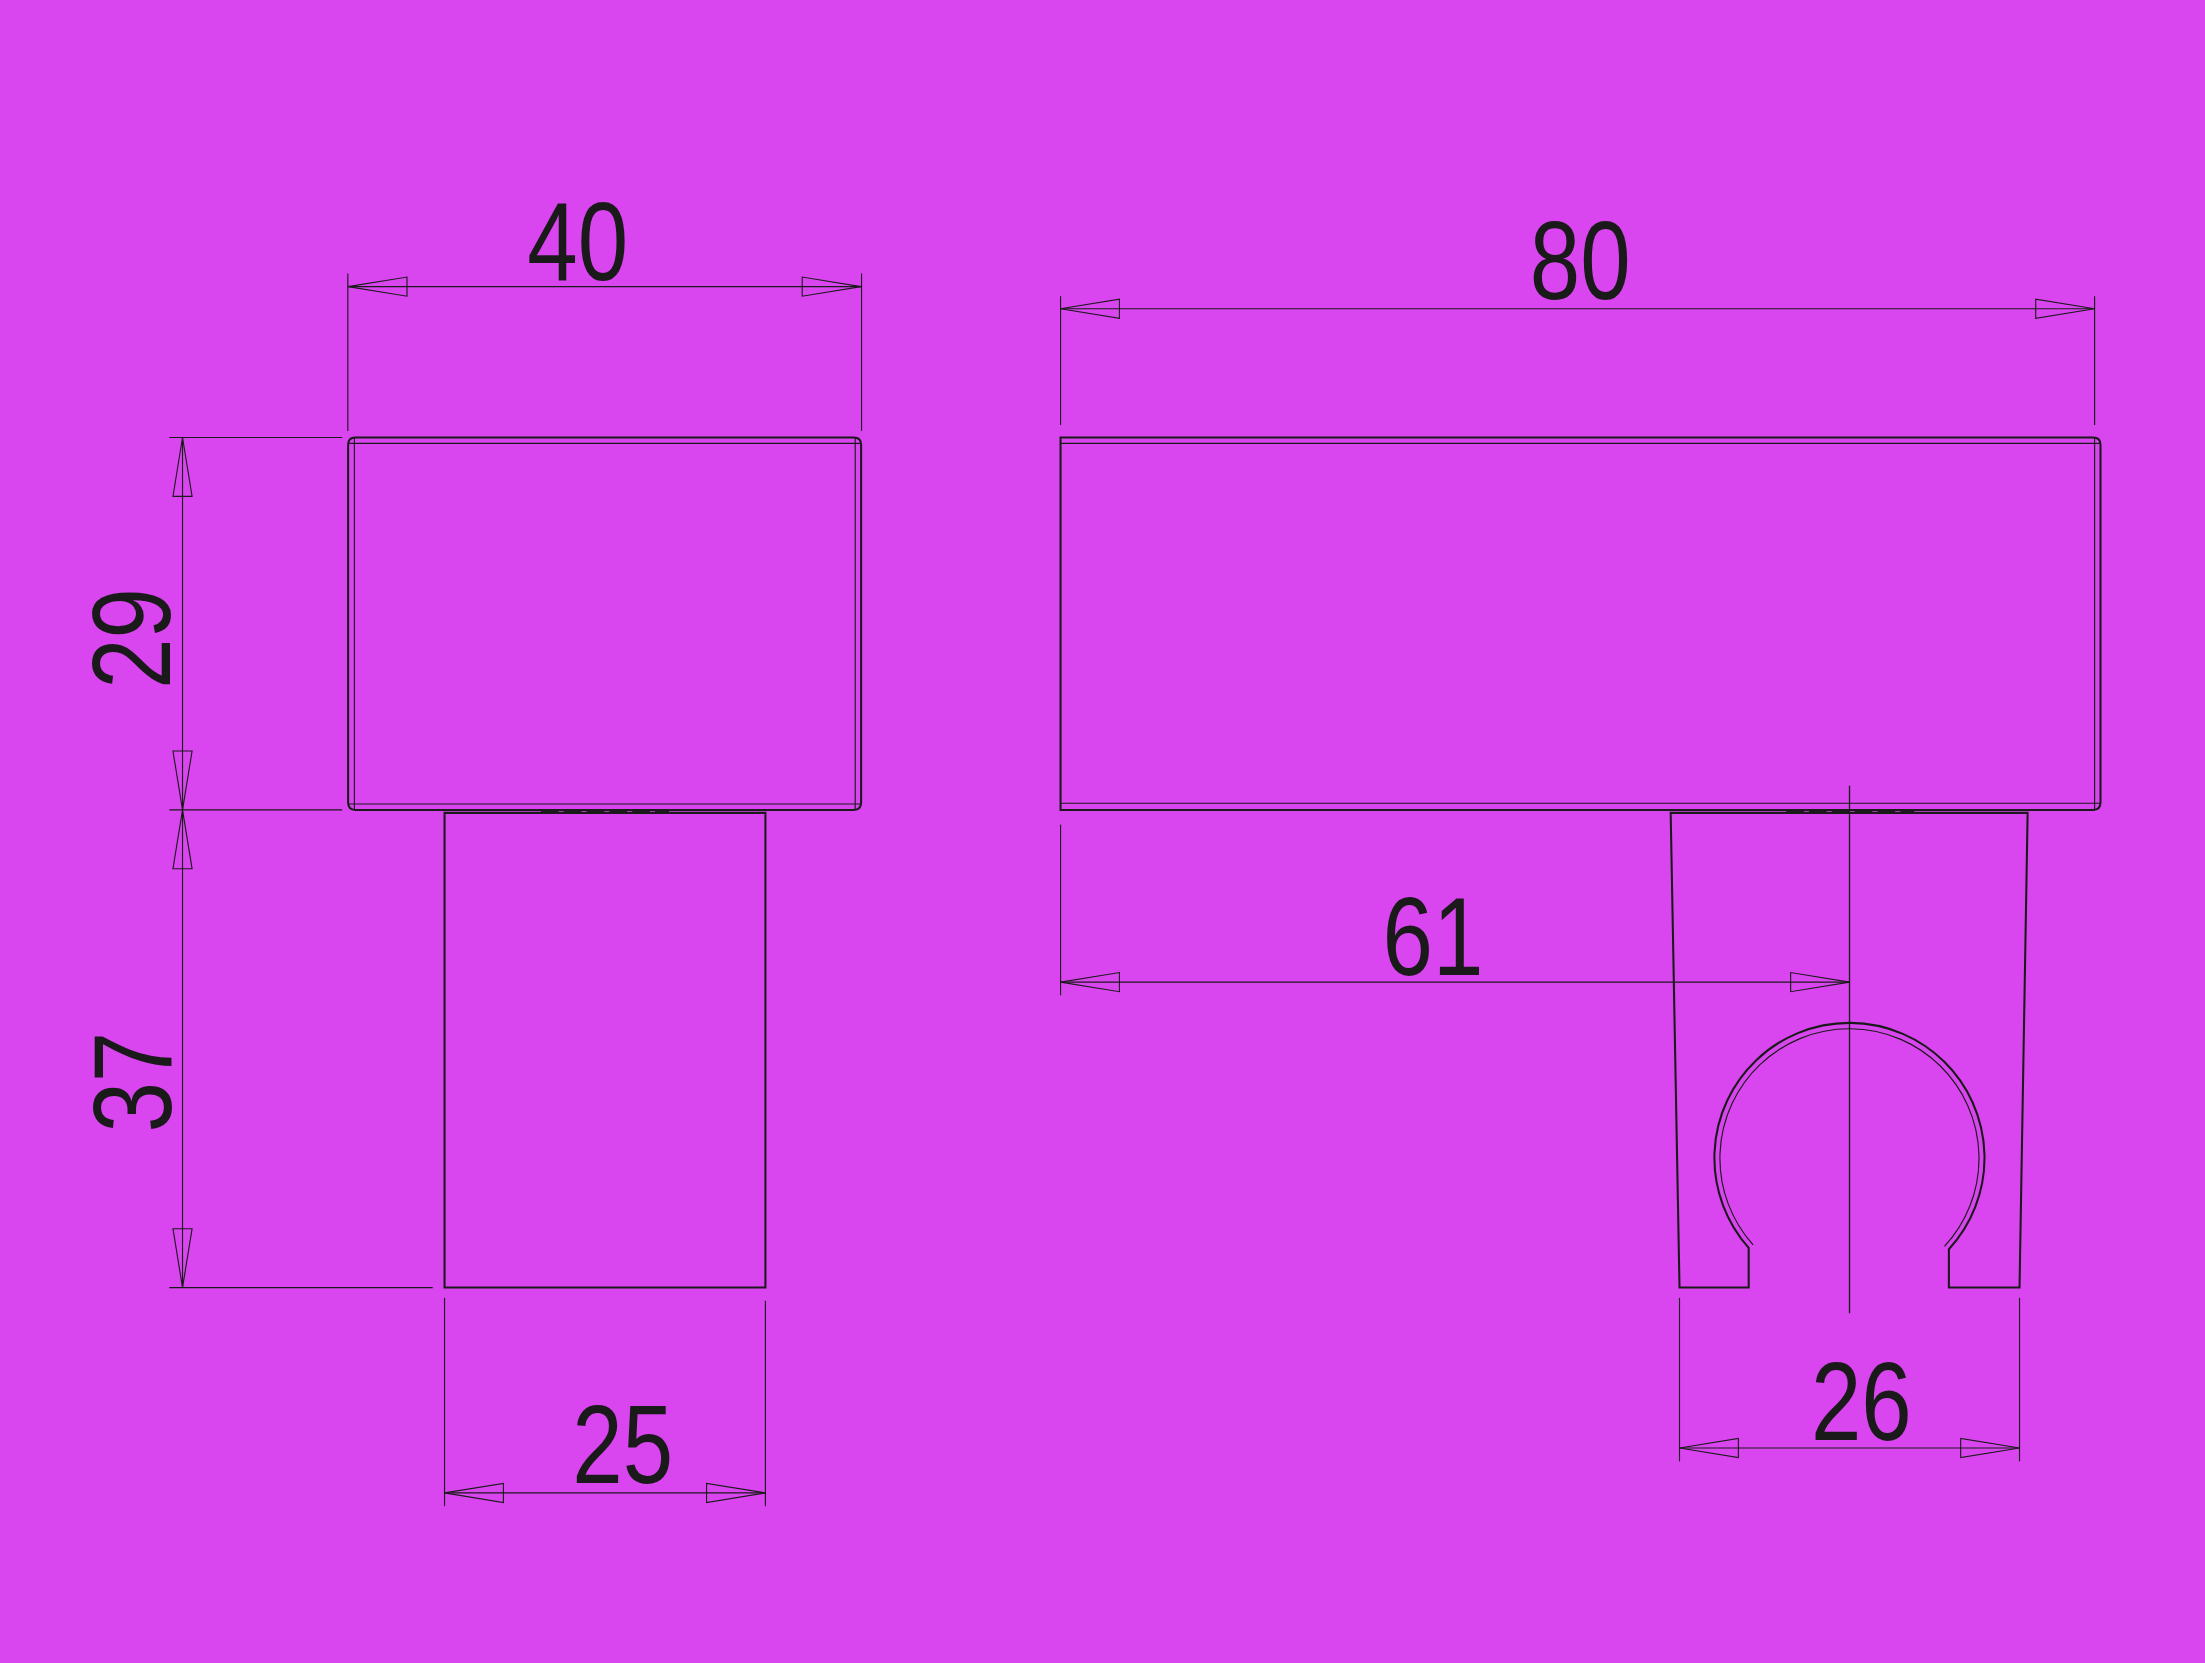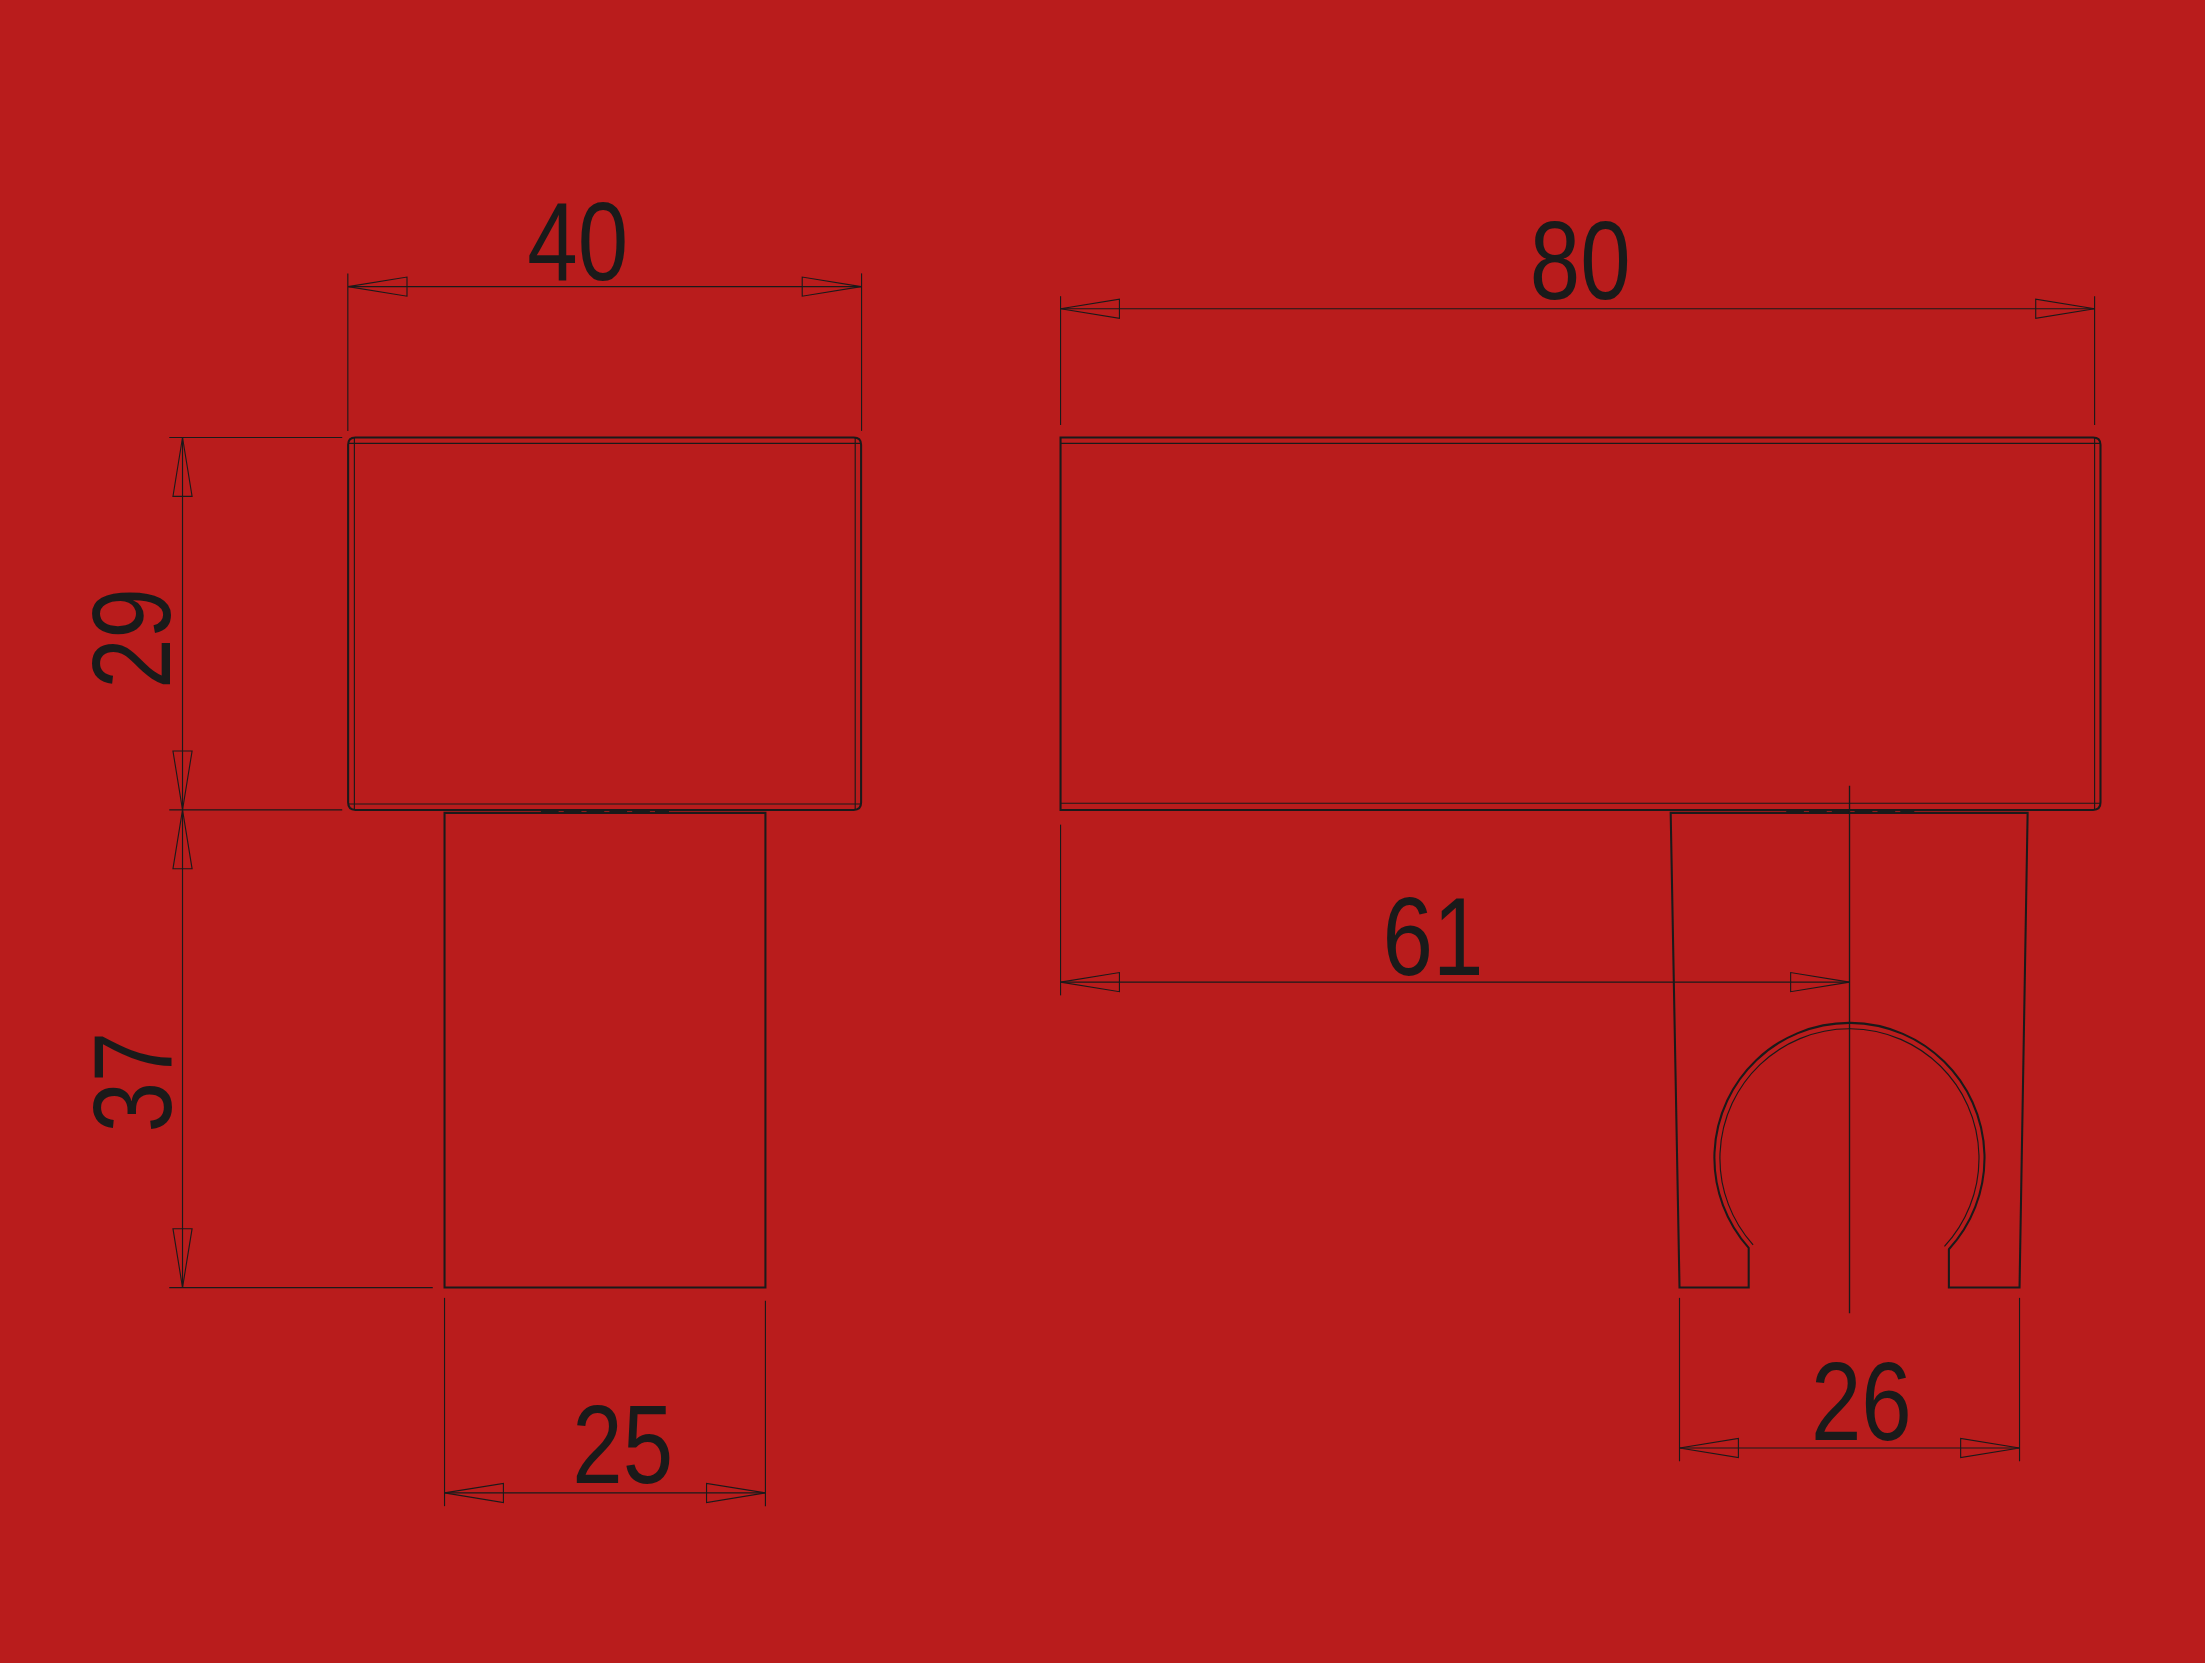--- a/index.html
+++ b/index.html
@@ -1,16 +1,16 @@
 <!DOCTYPE html>
 <html style="font-size:11.8px"><head>
 <meta charset="utf-8">
 <style>
   html,body{margin:0;padding:0;background:#ffffff;}
-  .page{position:relative;width:2205px;height:1664px;background:#b91c1c;font-family:"Liberation Sans",sans-serif;}
+  .page{position:relative;width:2205px;height:1664px;background:#d946ef;font-family:"Liberation Sans",sans-serif;}
   svg{position:absolute;left:0;top:0;}
   text{font-family:"Liberation Sans",sans-serif;font-size:152px;fill:#1a1a1a;}
 </style>
 </head>
 <body>
 <div class="page">
 <svg width="2205" height="1664" viewBox="0 0 2996 2260">
 
 <g>
 <path d="M 483 594 L 1160 594 Q 1170 594 1170 604 L 1170 1090 Q 1170 1100 1160 1100 L 483 1100 Q 473 1100 473 1090 L 473 604 Q 473 594 483 594 Z" fill="none" stroke="#1a1a1a" stroke-width="2.8"></path>

